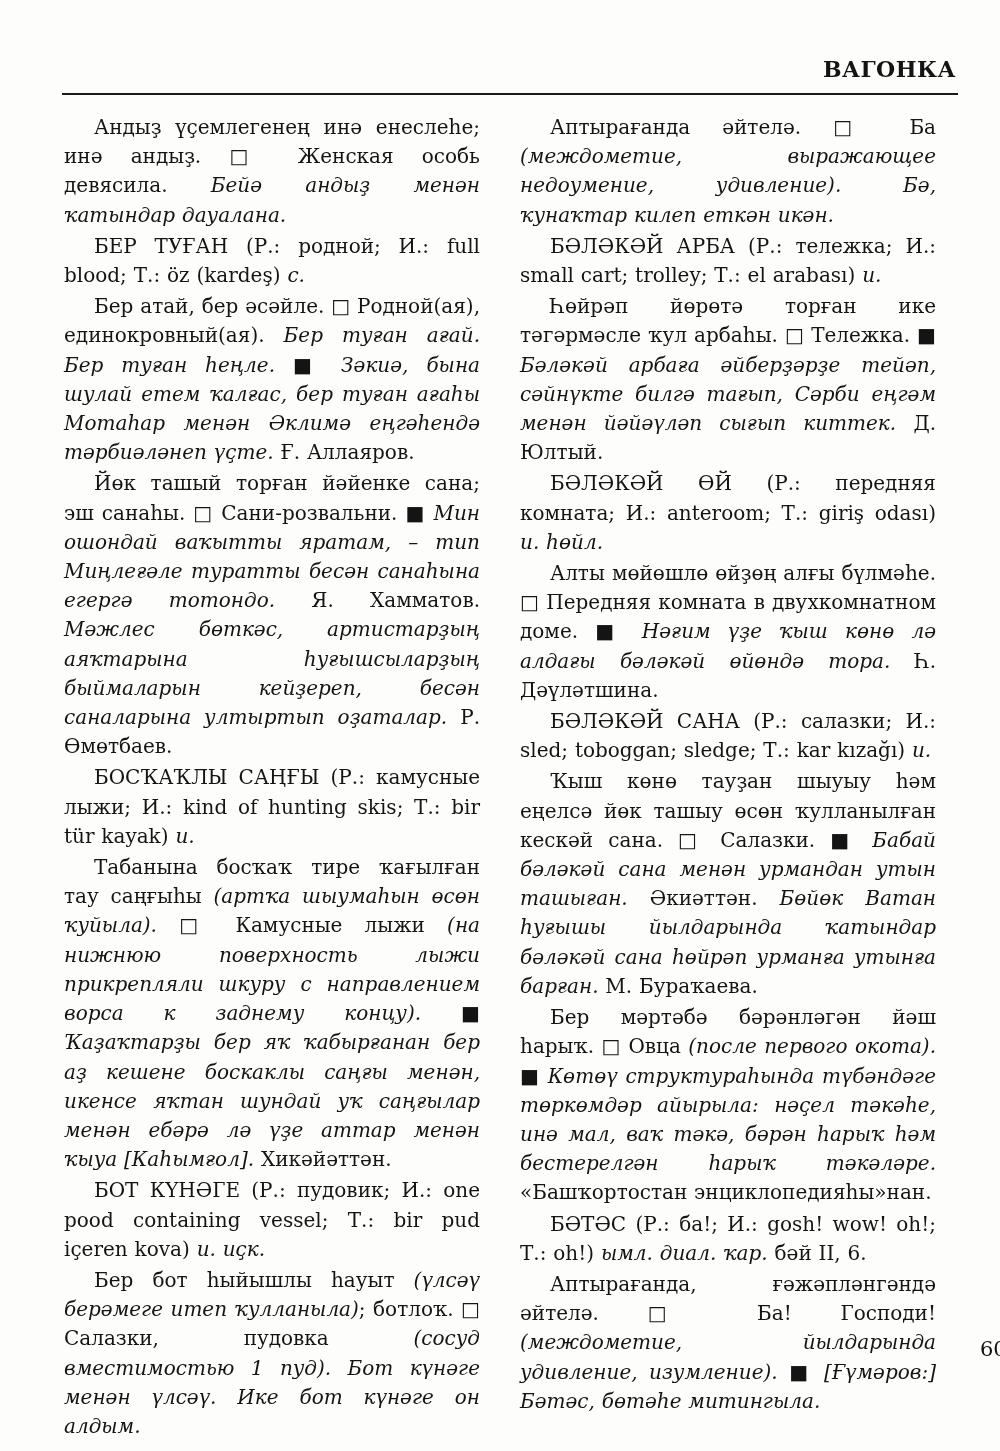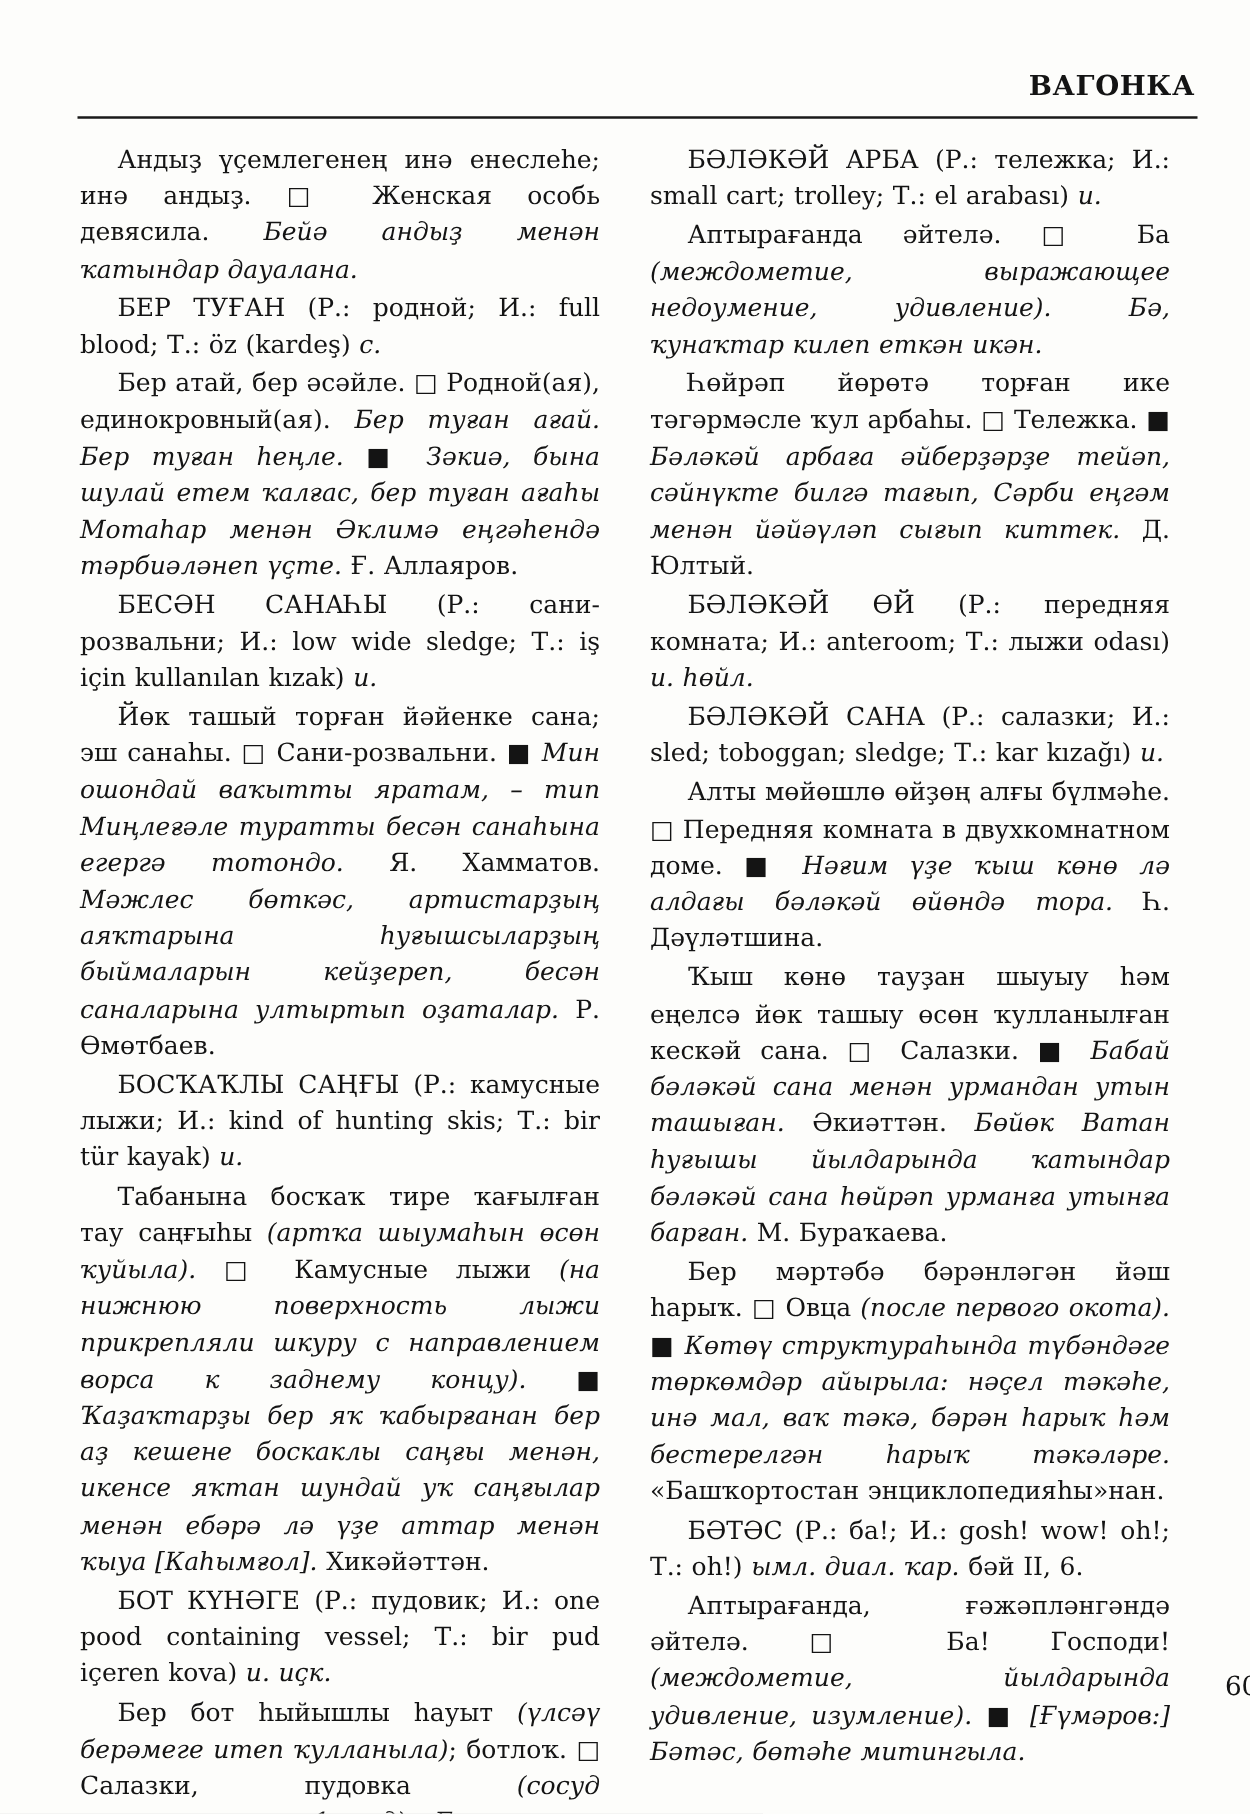--- a/index.html
+++ b/index.html
@@ -53,34 +53,33 @@
 <body>
 
 <div class="page">
   <div class="running-head">ВАГОНКА</div>
   <div class="header-rule"></div>
   <div class="columns">
     <div class="col">
         <p class="para"><span class="run-n">Андыҙ үҫемлегенең инә енеслеһе; инә андыҙ. □ Женская особь девясила. </span><span class="run-i">Бейә андыҙ менән ҡатындар дауалана.</span></p>
         <p class="para"><span class="run-b">БЕР ТУҒАН </span><span class="run-n">(Р.: родной; И.: full blood; Т.: öz (kardeş) </span><span class="run-i">с.</span></p>
         <p class="para"><span class="run-n">Бер атай, бер әсәйле. □ Родной(ая), единокровный(ая). </span><span class="run-i">Бер туған ағай. Бер туған һеңле. </span><span class="run-n">■ </span><span class="run-i">Зәкиә, бына шулай етем ҡалғас, бер туған ағаһы Мотаһар менән Әклимә еңгәһендә тәрбиәләнеп үҫте. </span><span class="run-n">Ғ. Аллаяров.</span></p>
-        <p class="para"><span class="run-b">БЕСӘН САНАҺЫ </span><span class="run-n">(Р.: сани-розвальни; И.: low wide sledge; Т.: iş için kullanılan kızak) </span><span class="run-i">и.</span></p>
         <p class="para"><span class="run-n">Йөк ташый торған йәйенке сана; эш санаһы. □ Сани-розвальни. ■ </span><span class="run-i">Мин ошондай ваҡытты яратам, – тип Миңлеғәле туратты бесән санаһына егергә тотондо. </span><span class="run-n">Я. Хамматов. </span><span class="run-i">Мәжлес бөткәс, артистарҙың аяҡтарына һуғышсыларҙың быймаларын кейҙереп, бесән саналарына ултыртып оҙаталар. </span><span class="run-n">Р. Өмөтбаев.</span></p>
         <p class="para"><span class="run-b">БОСҠАҠЛЫ САҢҒЫ </span><span class="run-n">(Р.: камусные лыжи; И.: kind of hunting skis; Т.: bir tür kayak) </span><span class="run-i">и.</span></p>
         <p class="para"><span class="run-n">Табанына босҡаҡ тире ҡағылған тау саңғыһы </span><span class="run-i">(артҡа шыумаһын өсөн ҡуйыла). </span><span class="run-n">□ Камусные лыжи </span><span class="run-i">(на нижнюю поверхность лыжи прикрепляли шкуру с направлением ворса к заднему концу). </span><span class="run-n">■ </span><span class="run-i">Ҡаҙаҡтарҙы бер яҡ ҡабырғанан бер аҙ кешене боскаклы саңғы менән, икенсе яҡтан шундай уҡ саңғылар менән ебәрә лә үҙе аттар менән ҡыуа [Каһымғол]. </span><span class="run-n">Хикәйәттән.</span></p>
         <p class="para"><span class="run-b">БОТ КҮНӘГЕ </span><span class="run-n">(Р.: пудовик; И.: one pood containing vessel; Т.: bir pud içeren kova) </span><span class="run-i">и. иҫк.</span></p>
         <p class="para"><span class="run-n">Бер бот һыйышлы һауыт </span><span class="run-i">(үлсәү берәмеге итеп ҡулланыла)</span><span class="run-n">; ботлоҡ. □ Салазки, пудовка </span><span class="run-i">(сосуд вместимостью 1 пуд). Бот күнәге менән үлсәү. Ике бот күнәге он алдым.</span></p>
       </div>
     <div class="col">
+        <p class="para"><span class="run-n">Аптырағанда әйтелә. □ Ба </span><span class="run-i">(междометие, выражающее недоумение, удивление). Бә, ҡунаҡтар килеп еткән икән.</span></p>
         <p class="para"><span class="run-b">БӘЛӘКӘЙ АРБА </span><span class="run-n">(Р.: тележка; И.: small cart; trolley; Т.: el arabası) </span><span class="run-i">и.</span></p>
-        <p class="para"><span class="run-n">Аптырағанда әйтелә. □ Ба </span><span class="run-i">(междометие, выражающее недоумение, удивление). Бә, ҡунаҡтар килеп еткән икән.</span></p>
         <p class="para"><span class="run-n">Һөйрәп йөрөтә торған ике тәгәрмәсле ҡул арбаһы. □ Тележка. ■ </span><span class="run-i">Бәләкәй арбаға әйберҙәрҙе тейәп, сәйнүкте билгә тағып, Сәрби еңгәм менән йәйәүләп сығып киттек. </span><span class="run-n">Д. Юлтый.</span></p>
-        <p class="para"><span class="run-b">БӘЛӘКӘЙ ӨЙ </span><span class="run-n">(Р.: передняя комната; И.: anteroom; Т.: лыжи odası) </span><span class="run-i">и. һөйл.</span></p>
+        <p class="para"><span class="run-b">БӘЛӘКӘЙ ӨЙ </span><span class="run-n">(Р.: передняя комната; И.: anteroom; Т.: giriş odası) </span><span class="run-i">и. һөйл.</span></p>
+        <p class="para"><span class="run-n">Алты мөйөшлө өйҙөң алғы бүлмәһе. □ Передняя комната в двухкомнатном доме. ■ </span><span class="run-i">Нәғим үҙе ҡыш көнө лә алдағы бәләкәй өйөндә тора. </span><span class="run-n">Һ. Дәүләтшина.</span></p>
         <p class="para"><span class="run-b">БӘЛӘКӘЙ САНА </span><span class="run-n">(Р.: салазки; И.: sled; toboggan; sledge; Т.: kar kızağı) </span><span class="run-i">и.</span></p>
-        <p class="para"><span class="run-n">Алты мөйөшлө өйҙөң алғы бүлмәһе. □ Передняя комната в двухкомнатном доме. ■ </span><span class="run-i">Нәғим үҙе ҡыш көнө лә алдағы бәләкәй өйөндә тора. </span><span class="run-n">Һ. Дәүләтшина.</span></p>
         <p class="para"><span class="run-n">Ҡыш көнө тауҙан шыуыу һәм еңелсә йөк ташыу өсөн ҡулланылған кескәй сана. □ Салазки. ■ </span><span class="run-i">Бабай бәләкәй сана менән урмандан утын ташыған. </span><span class="run-n">Әкиәттән. </span><span class="run-i">Бөйөк Ватан һуғышы йылдарында ҡатындар бәләкәй сана һөйрәп урманға утынға барған. </span><span class="run-n">М. Бураҡаева.</span></p>
         <p class="para"><span class="run-n">Бер мәртәбә бәрәнләгән йәш һарыҡ. □ Овца </span><span class="run-i">(после первого окота). </span><span class="run-n">■ </span><span class="run-i">Көтөү структураһында түбәндәге төркөмдәр айырыла: нәҫел тәкәһе, инә мал, ваҡ тәкә, бәрән һарыҡ һәм бестерелгән һарыҡ тәкәләре. </span><span class="run-n">«Башҡортостан энциклопедияһы»нан.</span></p>
         <p class="para"><span class="run-b">БӘТӘС </span><span class="run-n">(Р.: ба!; И.: gosh! wow! oh!; Т.: oh!) </span><span class="run-i">ымл. диал. ҡар. </span><span class="run-b">бәй II, 6.</span></p>
         <p class="para"><span class="run-n">Аптырағанда, ғәжәпләнгәндә әйтелә. □ Ба! Господи! </span><span class="run-i">(междометие, йылдарында удивление, изумление). </span><span class="run-n">■ </span><span class="run-i">[Ғүмәров:] Бәтәс, бөтәһе митингыла. </span></p>
       </div>
   </div>
   <div class="page-number">603</div>
 </div>
 
 </body></html>

